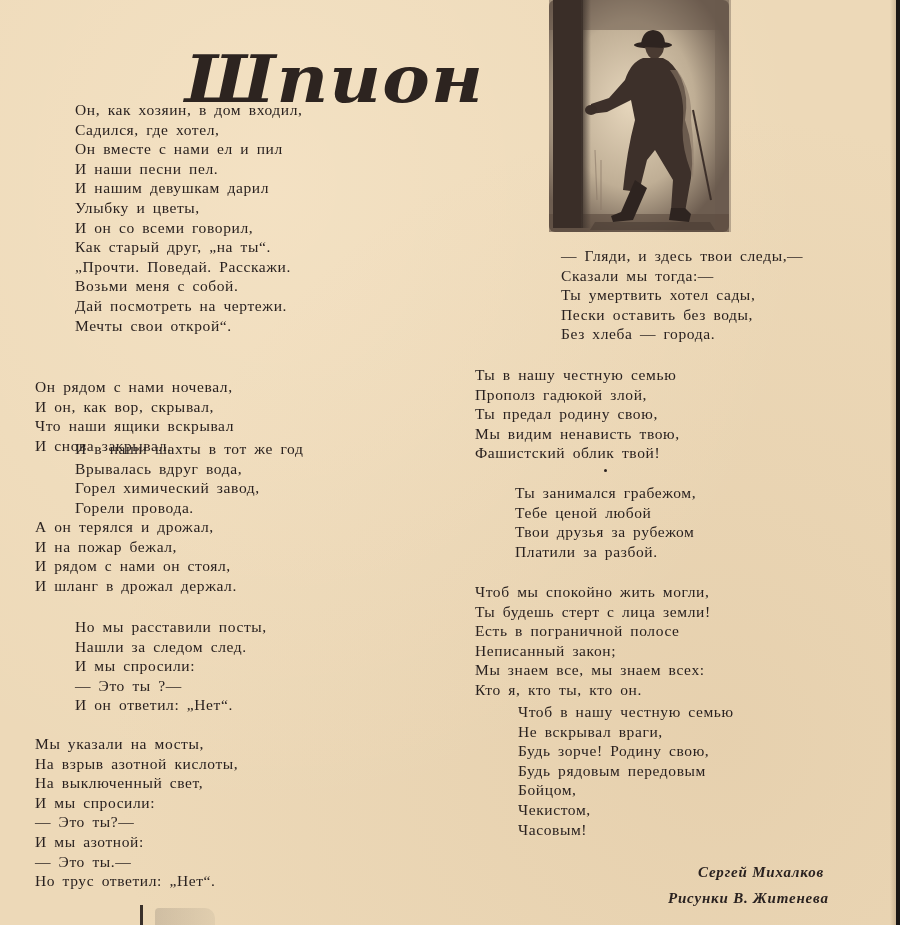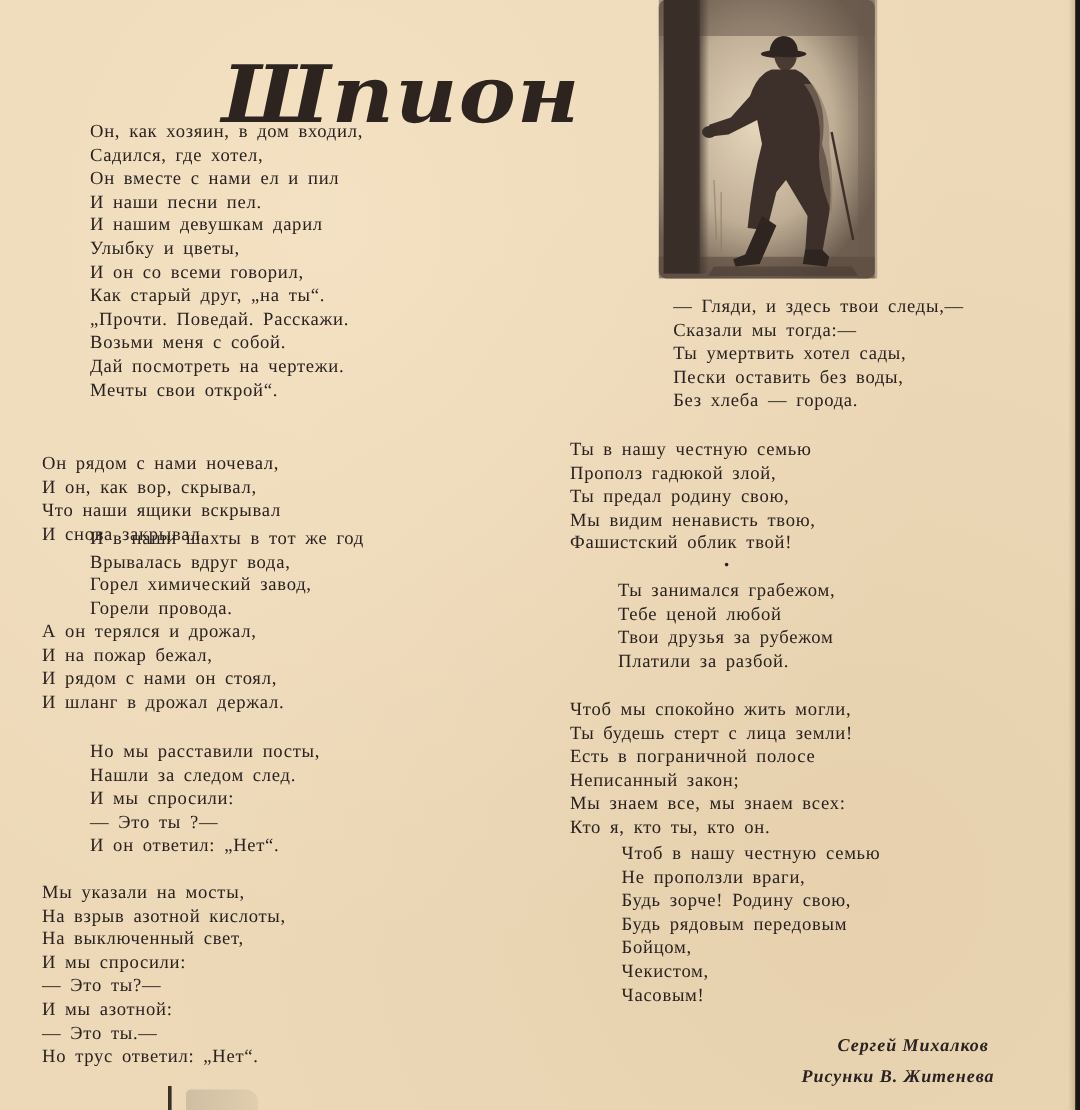--- a/index.html
+++ b/index.html
@@ -243,21 +243,21 @@
   <span class="line">Чтоб мы спокойно жить могли,</span>
   <span class="line">Ты будешь стерт с лица земли!</span>
   <span class="line">Есть в пограничной полосе</span>
   <span class="line">Неписанный закон;</span>
   <span class="line">Мы знаем все, мы знаем всех:</span>
   <span class="line">Кто я, кто ты, кто он.</span>
 </div>
 
 <div class="stanza" style="left:518px; top:702px;">
   <span class="line">Чтоб в нашу честную семью</span>
-  <span class="line">Не проползли враги,</span>
+  <span class="line">Не вскрывал враги,</span>
   <span class="line">Будь зорче! Родину свою,</span>
   <span class="line">Будь рядовым передовым</span>
   <span class="line">Бойцом,</span>
   <span class="line">Чекистом,</span>
   <span class="line">Часовым!</span>
 </div>
 
 <div class="signature" style="left:698px; top:864px;">Сергей Михалков</div>
 <div class="signature" style="left:668px; top:890px;">Рисунки В. Житенева</div>
 

